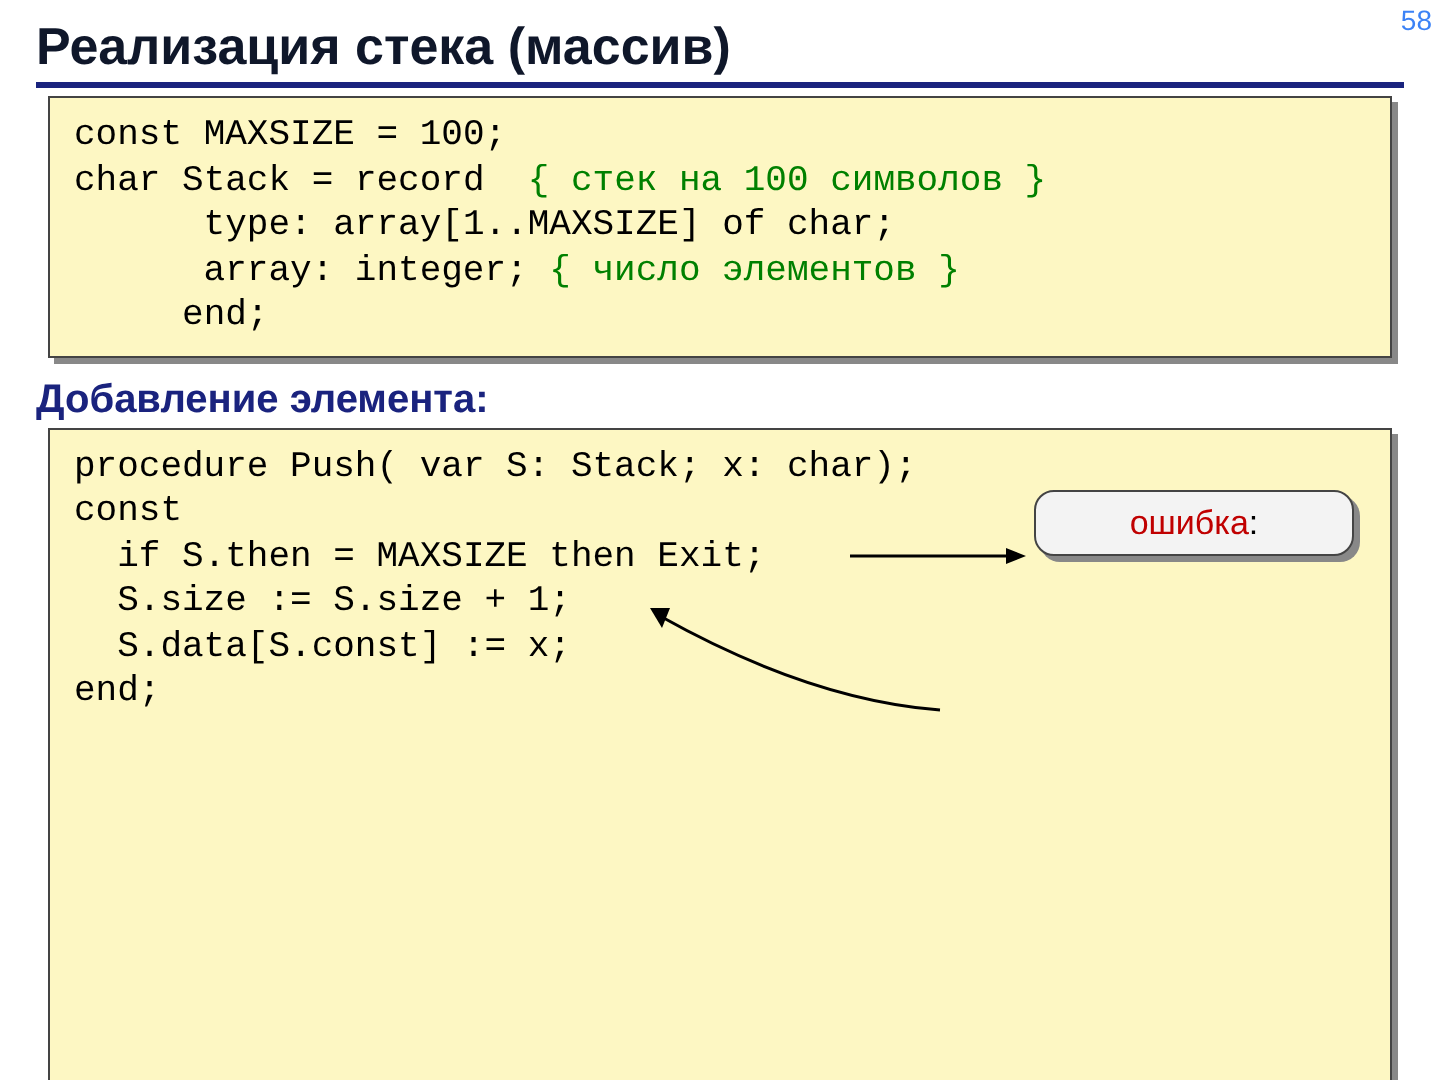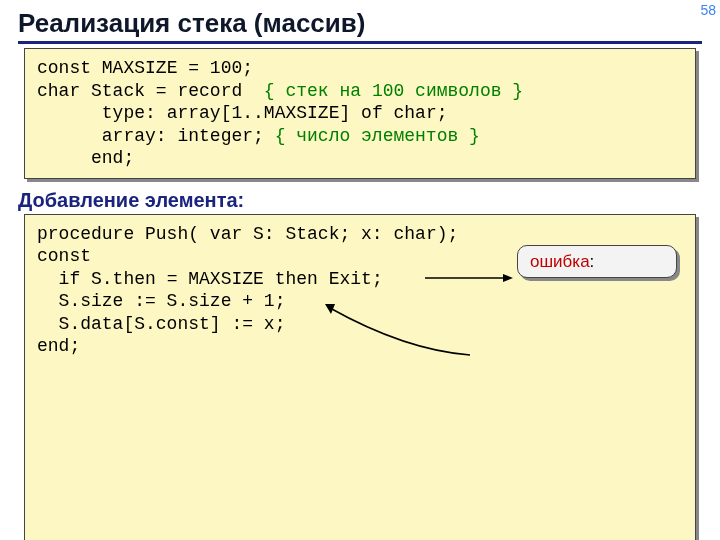--- a/index.html
+++ b/index.html
@@ -51,23 +51,24 @@
     position: relative;
   }
   .kw { font-weight: normal; }
   .cmt { color: #008000; }
   .callout {
     position: absolute;
     background: #f3f3f3;
     border: 1.5px solid #444;
     box-shadow: 3px 3px 0 #888;
     border-radius: 10px;
-    padding: 6px 12px;
+    padding: 6px 28px;
     font-family: Arial, sans-serif;
     font-size: 17px;
+    text-align: center;
     line-height: 1.15;
     color: #000;
     white-space: normal;
   }
   .callout .err { color: #c00000; }
   svg.arrow { position: absolute; overflow: visible; pointer-events: none; }
 </style>
 </head>
 <body>
 

